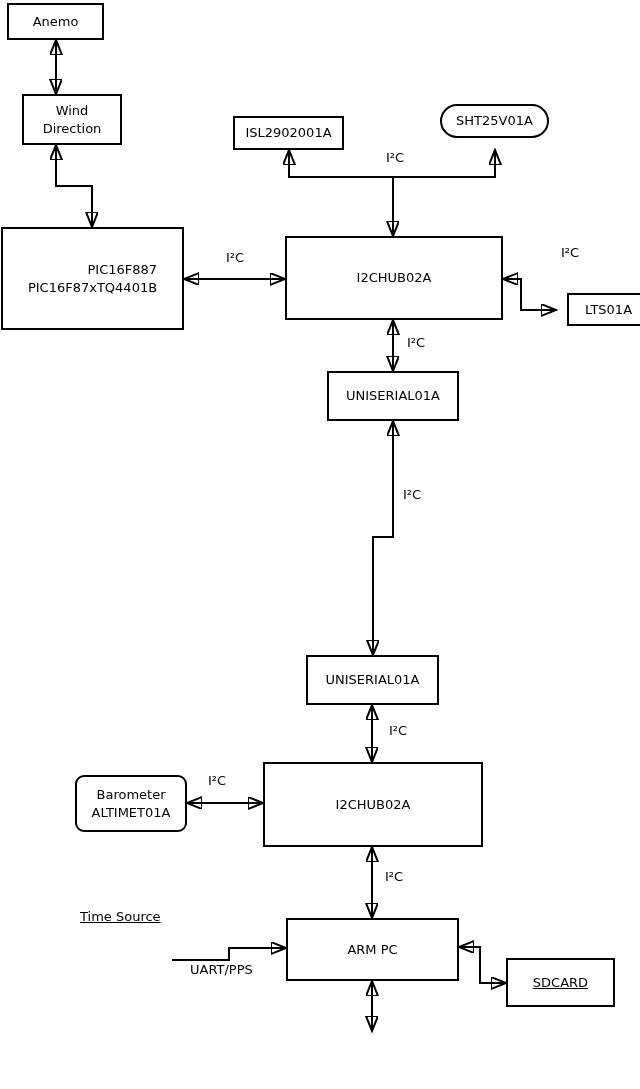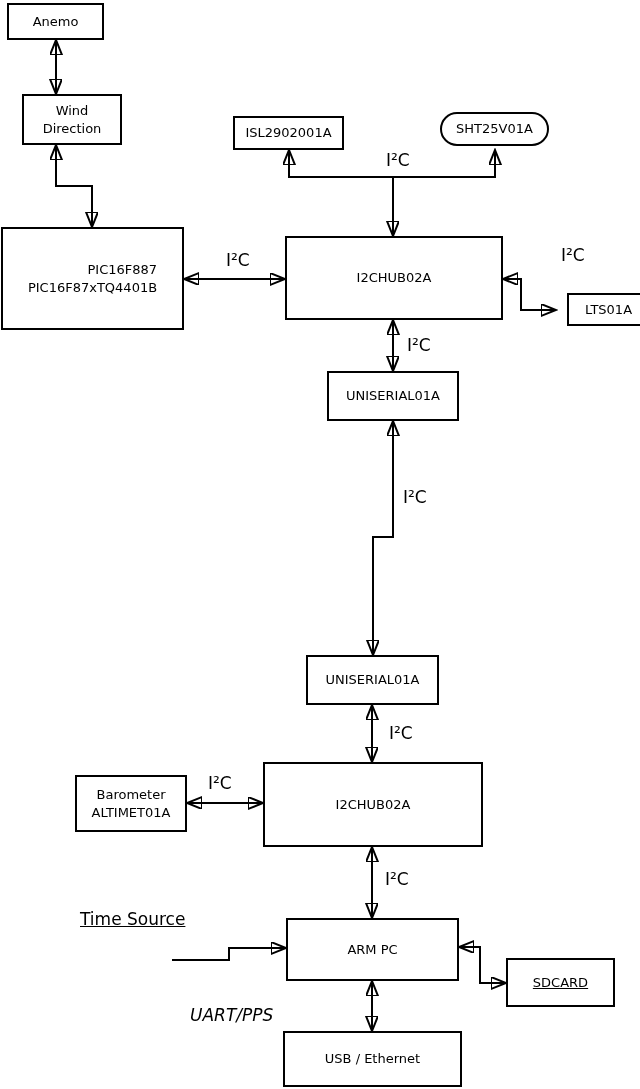--- a/index.html
+++ b/index.html
@@ -30,21 +30,21 @@
     display: flex;
     align-items: center;
     justify-content: center;
     text-align: center;
     font-size: 13px;
     line-height: 1.35;
     white-space: pre-line;
   }
   .lbl {
     position: absolute;
-    font-size: 17px;
+    font-size: 13px;
     line-height: 1.2;
     white-space: nowrap;
   }
 </style>
 </head>
 <body>
 
 <div class="stage">
 
   <svg class="edges" viewBox="0 0 640 1089" xmlns="http://www.w3.org/2000/svg">
@@ -73,55 +73,54 @@
   <div class="box" style="left:7px; top:3px; width:97px; height:37px;">Anemo</div>
 
   <div class="box" style="left:6px; top:94px; width:100px; height:51px;margin-left:16px;">Wind
 Direction</div>
 
   <div class="box" style="left:1px; top:227px; width:183px; height:103px;text-align:right;">PIC16F887
 PIC16F87xTQ4401B</div>
 
   <div class="box" style="left:233px; top:116px; width:111px; height:34px;">ISL2902001A</div>
 
-  <div class="box" style="left:440px; top:112px; width:109px; height:34px;border-radius:17px;">SHT25V01A</div>
+  <div class="box" style="left:440px; top:104px; width:109px; height:34px;border-radius:17px;">SHT25V01A</div>
 
   <div class="box" style="left:285px; top:236px; width:218px; height:84px;">I2CHUB02A</div>
 
   <div class="box" style="left:556px; top:293px; width:83px; height:33px;margin-left:11px;">LTS01A</div>
 
   <div class="box" style="left:327px; top:371px; width:132px; height:50px;">UNISERIAL01A</div>
 
   <div class="box" style="left:306px; top:655px; width:133px; height:50px;">UNISERIAL01A</div>
 
   <div class="box" style="left:263px; top:762px; width:220px; height:85px;">I2CHUB02A</div>
 
-  <div class="box" style="left:75px; top:775px; width:112px; height:57px;">Barometer
+  <div class="box" style="left:75px; top:775px; width:112px; height:57px;border-radius:9px;">Barometer
 ALTIMET01A</div>
 
   <div class="box" style="left:286px; top:918px; width:173px; height:63px;text-align:center;">ARM PC</div>
 
 
   <div class="box" style="left:506px; top:958px; width:109px; height:49px;text-decoration:underline;">SDCARD</div>
 
-  <div class="box" style="left:283px; top:1031px; width:179px; height:56px;">USB / Ethernet</div>
 
   <div class="lbl" style="left:386px; top:150px;">I²C</div>
 
   <div class="lbl" style="left:226px; top:250px;">I²C</div>
 
   <div class="lbl" style="left:561px; top:245px;">I²C</div>
 
   <div class="lbl" style="left:407px; top:335px;">I²C</div>
 
   <div class="lbl" style="left:403px; top:487px;">I²C</div>
 
   <div class="lbl" style="left:389px; top:723px;">I²C</div>
 
   <div class="lbl" style="left:208px; top:773px;">I²C</div>
 
   <div class="lbl" style="left:385px; top:869px;">I²C</div>
 
   <div class="lbl" style="left:80px; top:909px;text-decoration:underline;">Time Source</div>
 
-  <div class="lbl" style="left:190px; top:1005px;font-style:italic;">UART/PPS</div>
+  <div class="lbl" style="left:190px; top:962px;">UART/PPS</div>
 
 </div>
 
 </body></html>

